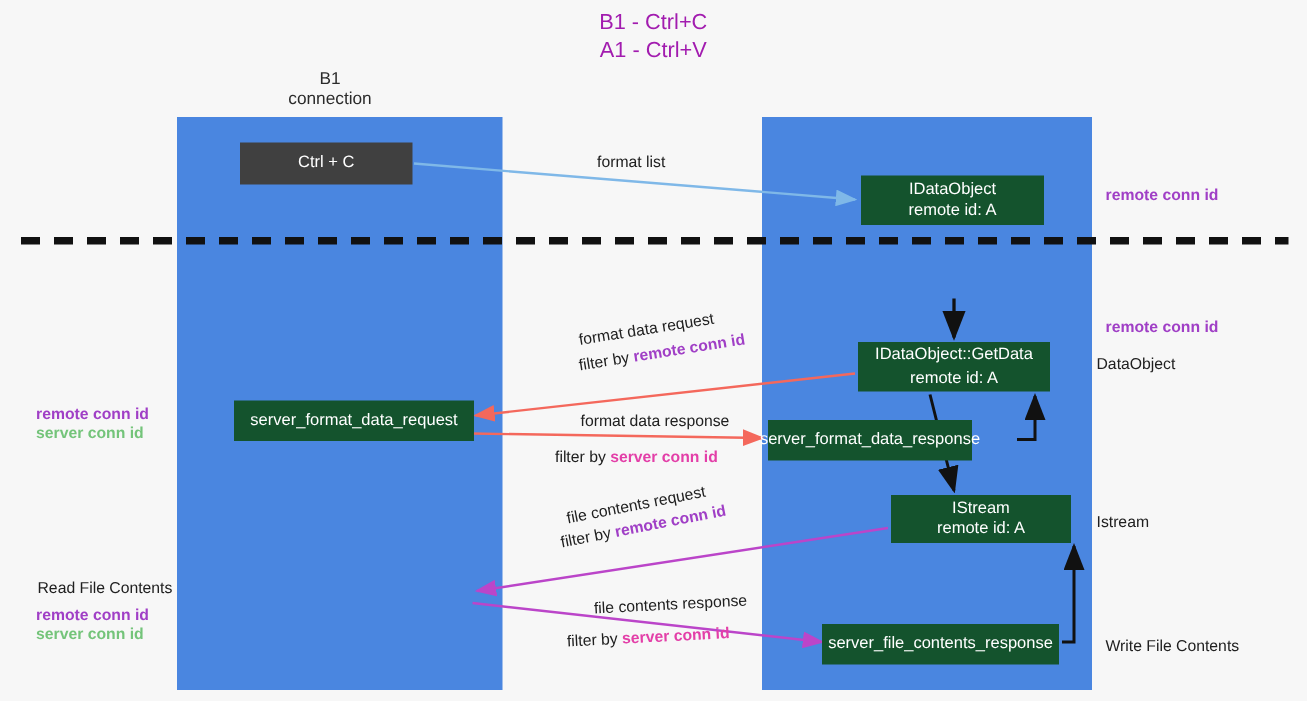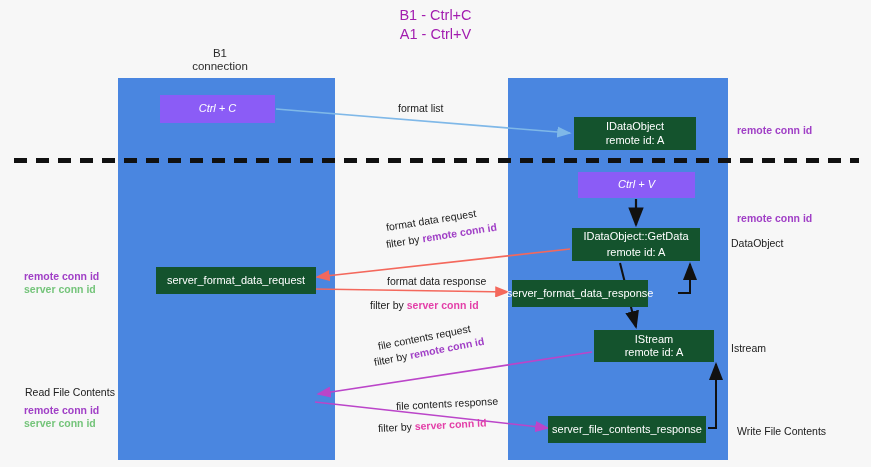--- a/index.html
+++ b/index.html
@@ -29,21 +29,21 @@
     position:absolute;left:14px;top:158px;width:845px;height:5px;
     background:repeating-linear-gradient(to right,#111 0 13px,transparent 13px 22px);
   }
 
   .box{
     position:absolute;display:flex;flex-direction:column;
     align-items:center;justify-content:center;
     color:#fff;font-size:11px;line-height:13.5px;text-align:center;
     box-sizing:border-box;padding:2px 4px;
   }
-  .green{background:#8b5cf6;font-style:italic;}
+  .green{background:#404040;}
   .orange{background:#14532d;}
 
   .b-ctrlc{left:160px;top:95px;width:115px;height:28px;}
   .b-idataobject{left:574px;top:117px;width:122px;height:33px;}
   .b-ctrlv{left:578px;top:172px;width:117px;height:26px;}
   .b-getdata{left:572px;top:228px;width:128px;height:33px;justify-content:space-between;}
   .b-fmtreq{left:156px;top:267px;width:160px;height:27px;}
   .b-fmtresp{left:512px;top:280px;width:136px;height:27px;}
   .b-istream{left:594px;top:330px;width:120px;height:32px;}
   .b-filereq{left:148px;top:383px;width:165px;height:27px;}
@@ -119,23 +119,20 @@
 
   <div class="box green b-ctrlc">
     <span>Ctrl + C</span>
   </div>
 
   <div class="box orange b-idataobject">
     <span>IDataObject</span>
     <span>remote id: A</span>
   </div>
 
-  <div class="box green b-ctrlv">
-    <span>Ctrl + V</span>
-  </div>
 
   <div class="box orange b-getdata">
     <span>IDataObject::GetData</span>
     <span>remote id: A</span>
   </div>
 
   <div class="box orange b-fmtreq">
     <span>server_format_data_request</span>
   </div>
 

